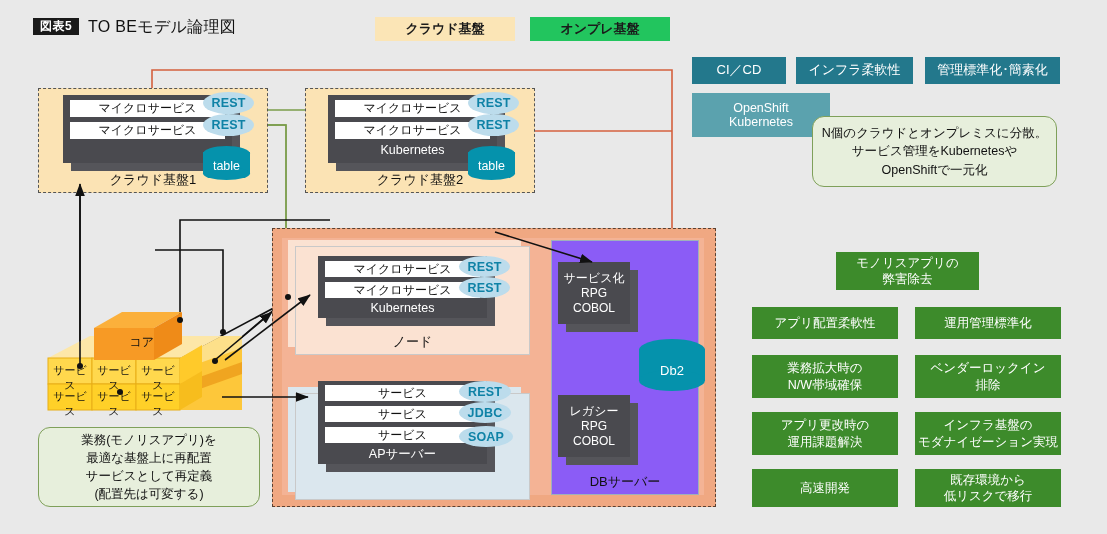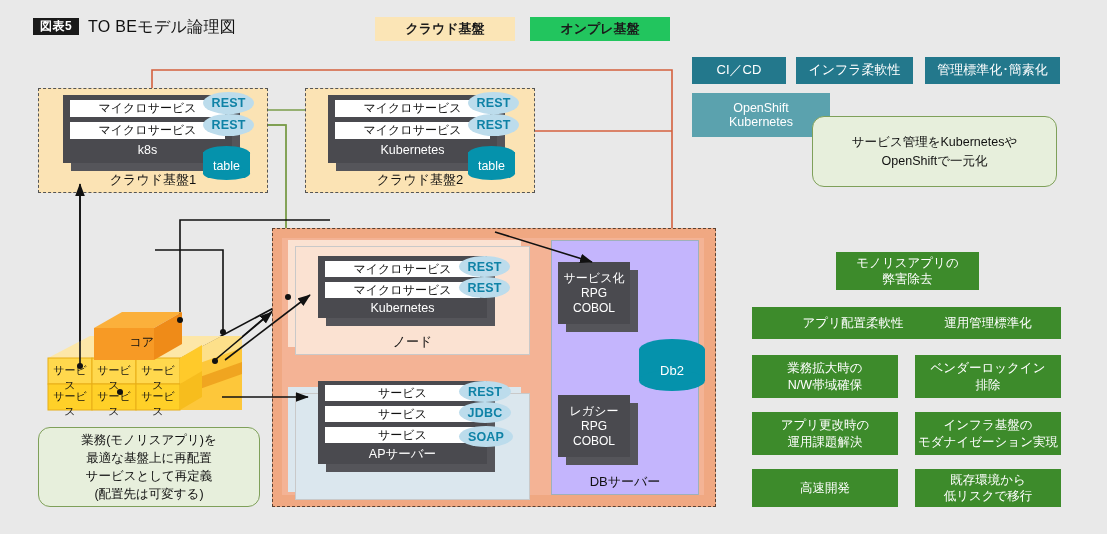--- a/index.html
+++ b/index.html
@@ -42,21 +42,21 @@
   }
   #callout-right{left:812px;top:116px;width:243px;height:69px;}
   #callout-left{left:38px;top:427px;width:220px;height:78px;}
 
   
   .benefit{
     background:#3d8b2b;color:#fff;font-size:12.5px;line-height:1.3;
     display:flex;align-items:center;justify-content:center;text-align:center;
   }
   #ben-0{left:836px;top:252px;width:143px;height:38px;}
-  #ben-1{left:752px;top:307px;width:146px;height:32px;padding-left:28px;}
+  #ben-1{left:752px;top:307px;width:146px;height:32px;}
   #ben-2{left:915px;top:307px;width:146px;height:32px;}
   #ben-3{left:752px;top:355px;width:146px;height:43px;}
   #ben-4{left:915px;top:355px;width:146px;height:43px;}
   #ben-5{left:752px;top:412px;width:146px;height:43px;}
   #ben-6{left:915px;top:412px;width:146px;height:43px;}
   #ben-7{left:752px;top:469px;width:146px;height:38px;}
   #ben-8{left:915px;top:469px;width:146px;height:38px;}
 
   
   .cloud-zone{background:#fbe3b4;border:1.4px dashed #555;}
@@ -101,21 +101,21 @@
   .cyl .cbot{position:absolute;left:0;background:#0592ac;border-radius:50%;}
   .cyl .clabel{position:absolute;left:0;width:100%;text-align:center;color:#fff;font-size:12.5px;}
 
   
   #onprem-dashed{left:272px;top:228px;width:442px;height:277px;border:1.4px dashed #5a4030;background:#f0a882;}
   #onprem-inner{left:282px;top:238px;width:422px;height:257px;background:#f4b395;}
   #node-zone{left:295px;top:246px;width:233px;height:107px;background:#fbe2d2;border:1px solid #c9c9c9;}
   #node-zone-b{left:288px;top:240px;width:233px;height:107px;background:#fbe2d2;}
   #ap-zone{left:295px;top:393px;width:233px;height:105px;background:#dbe7ee;border:1px solid #c9c9c9;}
   #ap-zone-b{left:288px;top:387px;width:233px;height:105px;background:#dbe7ee;}
-  #db-zone{left:551px;top:240px;width:146px;height:253px;background:#c4b5fd;border:1px solid #9fb0bb;}
+  #db-zone{left:551px;top:240px;width:146px;height:253px;background:#8b5cf6;border:1px solid #9fb0bb;}
 
   
   #cube-wrap{left:30px;top:300px;width:215px;height:120px;}
 
   svg.overlay{position:absolute;left:0;top:0;width:1107px;height:534px;pointer-events:none;}
 </style>
 </head>
 <body>
 
 <div class="abs" id="fig-badge">図表5</div>
@@ -168,21 +168,20 @@
 </svg>
 
 <div class="abs cloud-zone" id="cloud1">
   <div class="zone-label">クラウド基盤1</div>
 </div>
 <div class="stack" style="left:63px;top:95px;width:169px;height:68px;">
   <div class="shadow"></div>
   <div class="body"></div>
   <div class="slot" style="top:5px;width:155px;height:17px;">マイクロサービス</div>
   <div class="slot" style="top:27px;width:155px;height:17px;">マイクロサービス</div>
-  <div class="stack-caption" style="top:48px;">k8s</div>
 </div>
 <div class="bubble" style="left:203px;top:92px;width:51px;height:22px;">REST</div>
 <div class="bubble" style="left:203px;top:114px;width:51px;height:22px;">REST</div>
 <div class="cyl" style="left:203px;top:146px;width:47px;height:34px;">
   <div class="ctop" style="width:47px;height:13px;"></div>
   <div class="cbody" style="top:6px;width:47px;height:22px;"></div>
   <div class="cbot" style="top:21px;width:47px;height:13px;"></div>
   <div class="clabel" style="top:13px;">table</div>
 </div>
 
@@ -318,20 +317,21 @@
     <circle cx="180" cy="320" r="3"></circle>
     <circle cx="223" cy="332" r="3"></circle>
     <circle cx="215" cy="361" r="3"></circle>
     <circle cx="120" cy="392" r="3"></circle>
     <circle cx="288" cy="297" r="3"></circle>
   </g>
 </svg>
 
 <div class="abs callout" id="callout-right">
   <div>
+    <div>N個のクラウドとオンプレミスに分散。</div>
     <div>サービス管理をKubernetesや</div>
     <div>OpenShiftで一元化</div>
   </div>
 </div>
 <div class="abs callout" id="callout-left">
   <div>
     <div>業務(モノリスアプリ)を</div>
     <div>最適な基盤上に再配置</div>
     <div>サービスとして再定義</div>
     <div>(配置先は可変する)</div>

